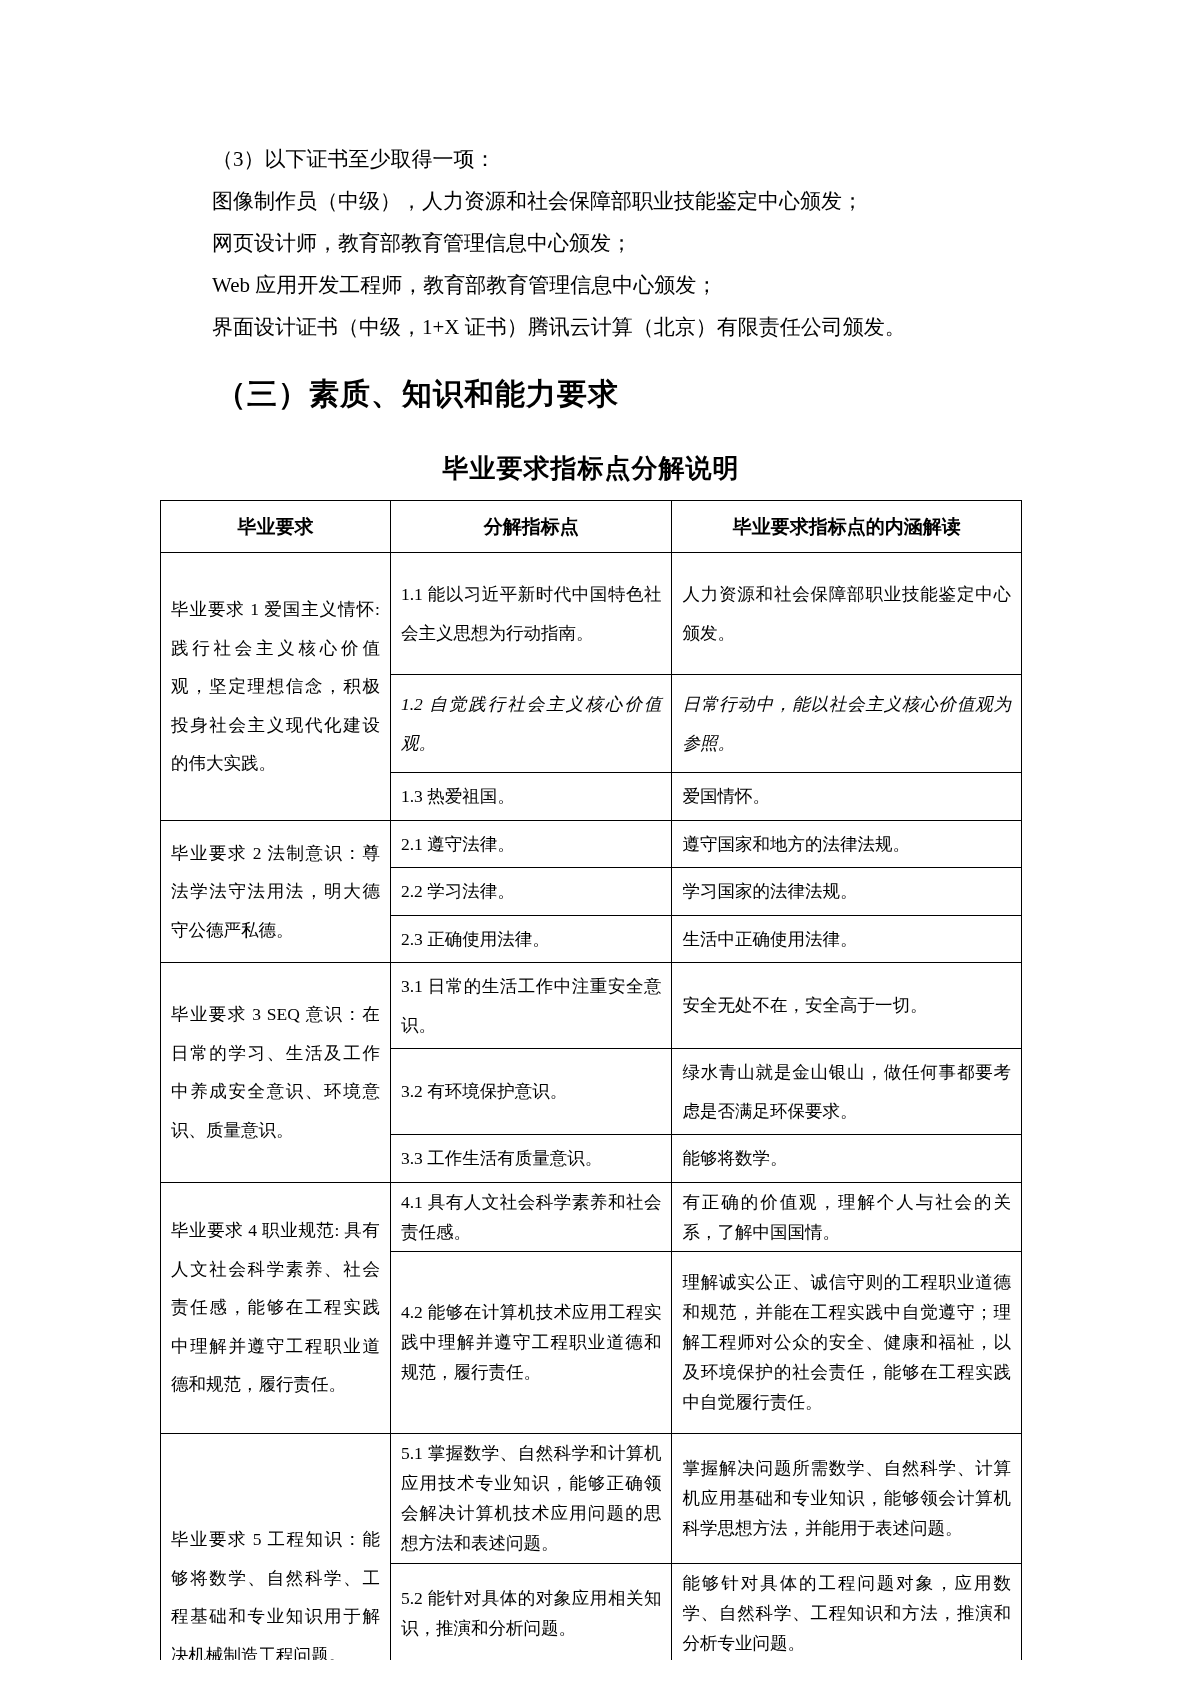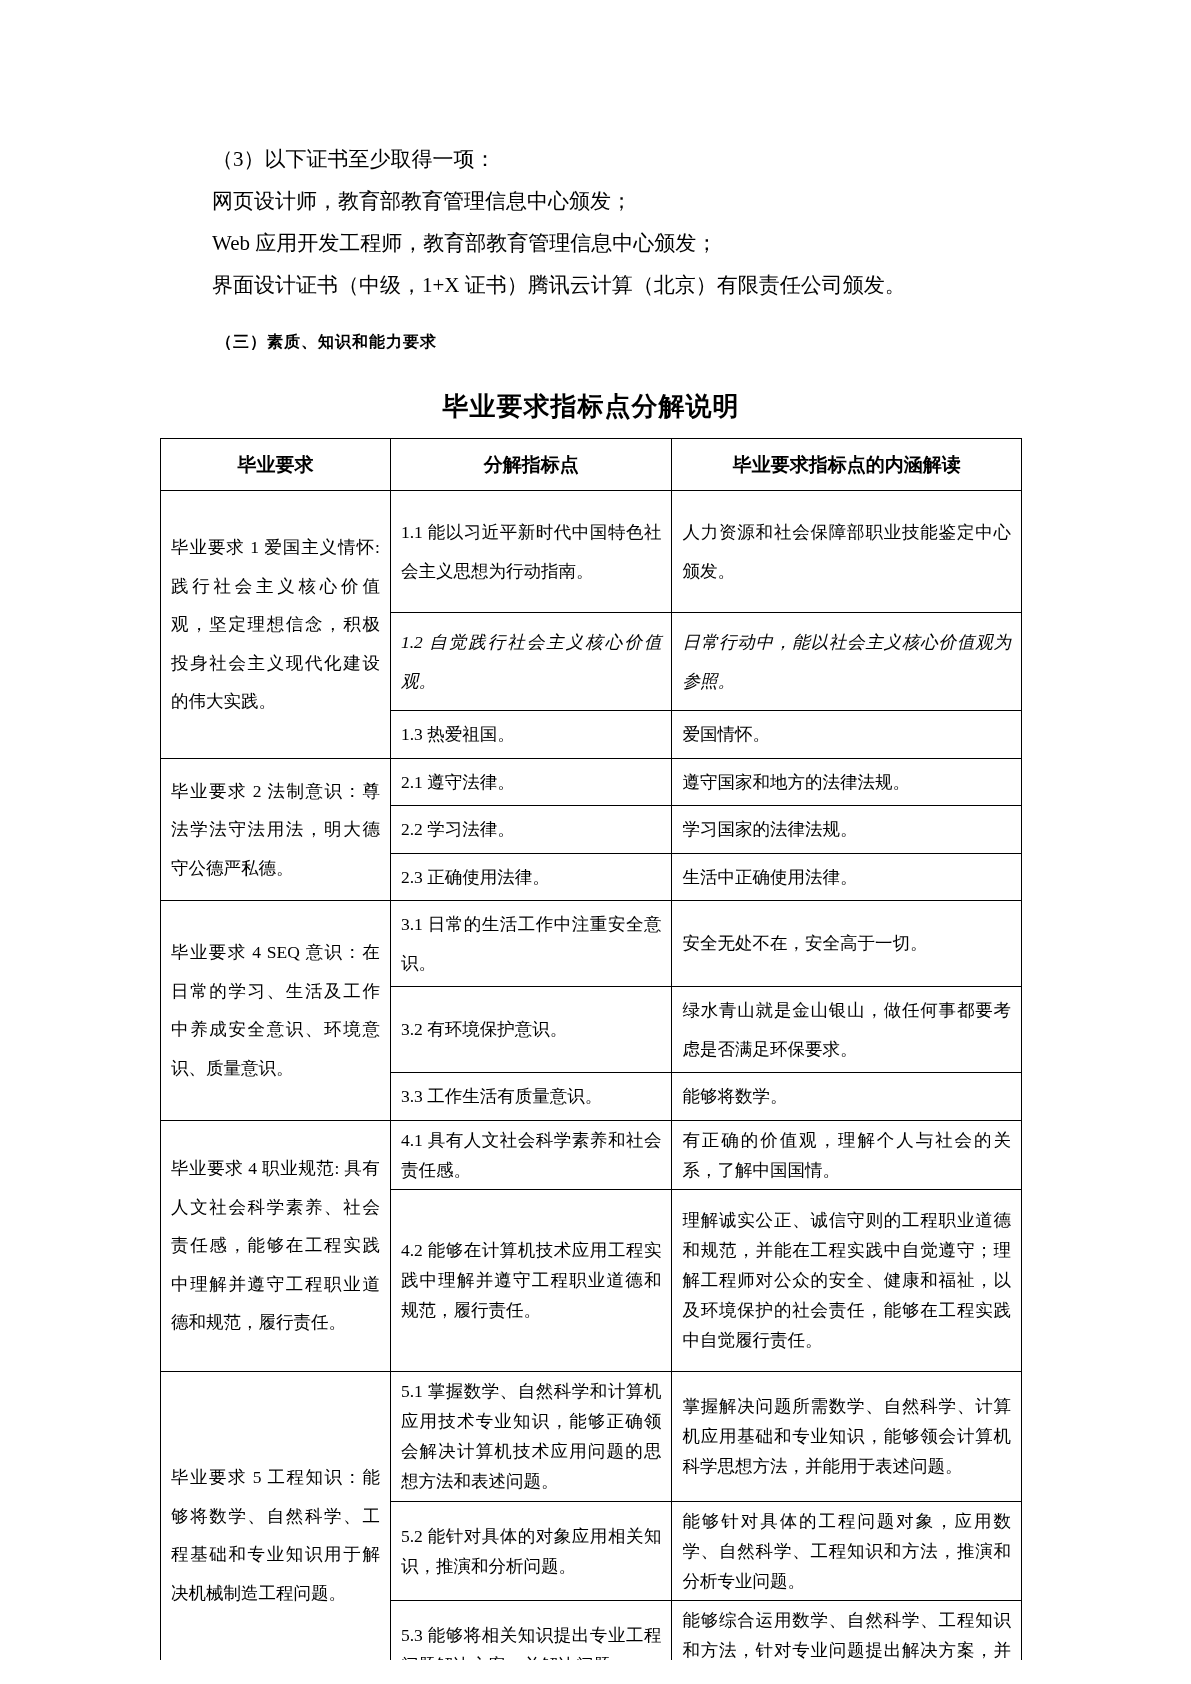--- a/index.html
+++ b/index.html
@@ -25,21 +25,21 @@
     font-size: 21px;
   }
   .intro p {
     margin: 0;
     line-height: 42px;
     text-align: justify;
   }
   
   .section-heading {
     margin: 26px 0 12px 56px;
-    font-size: 16px;
+    font-size: 30px;
     font-weight: bold;
     letter-spacing: 1px;
   }
   
   .table-title {
     margin: 36px 0 14px 0;
     text-align: center;
     font-size: 26px;
     font-weight: bold;
     letter-spacing: 1px;
@@ -89,20 +89,21 @@
   tr.rh-h { height: 130px; }
   tr.rh-i { height: 92px; margin-top: 36px;  }
 </style>
 </head>
 <body>
 
 <div class="page">
 
   <div class="intro">
     <p>（3）以下证书至少取得一项：</p>
+    <p>图像制作员（中级），人力资源和社会保障部职业技能鉴定中心颁发；</p>
     <p>网页设计师，教育部教育管理信息中心颁发；</p>
     <p>Web 应用开发工程师，教育部教育管理信息中心颁发；</p>
     <p>界面设计证书（中级，1+X 证书）腾讯云计算（北京）有限责任公司颁发。</p>
   </div>
 
   <div class="section-heading">（三）素质、知识和能力要求</div>
 
   <div class="table-title">毕业要求指标点分解说明</div>
 
   <table class="req-table">
@@ -142,21 +143,21 @@
       <tr class="rh-d">
         <td class="loose">2.2 学习法律。</td>
         <td class="loose">学习国家的法律法规。</td>
       </tr>
       <tr class="rh-d">
         <td class="loose">2.3 正确使用法律。</td>
         <td class="loose">生活中正确使用法律。</td>
       </tr>
 
       <tr class="rh-d">
-        <td class="req" rowspan="3">毕业要求 4 SEQ 意识：在日常的学习、生活及工作中养成安全意识、环境意识、质量意识。</td>
+        <td class="req" rowspan="3">毕业要求 3 SEQ 意识：在日常的学习、生活及工作中养成安全意识、环境意识、质量意识。</td>
         <td class="loose">3.1 日常的生活工作中注重安全意识。</td>
         <td class="loose">安全无处不在，安全高于一切。</td>
       </tr>
       <tr class="rh-e">
         <td class="loose">3.2 有环境保护意识。</td>
         <td class="loose">绿水青山就是金山银山，做任何事都要考虑是否满足环保要求。</td>
       </tr>
       <tr class="rh-c">
         <td class="loose">3.3 工作生活有质量意识。</td>
         <td class="loose">能够将数学。</td>

